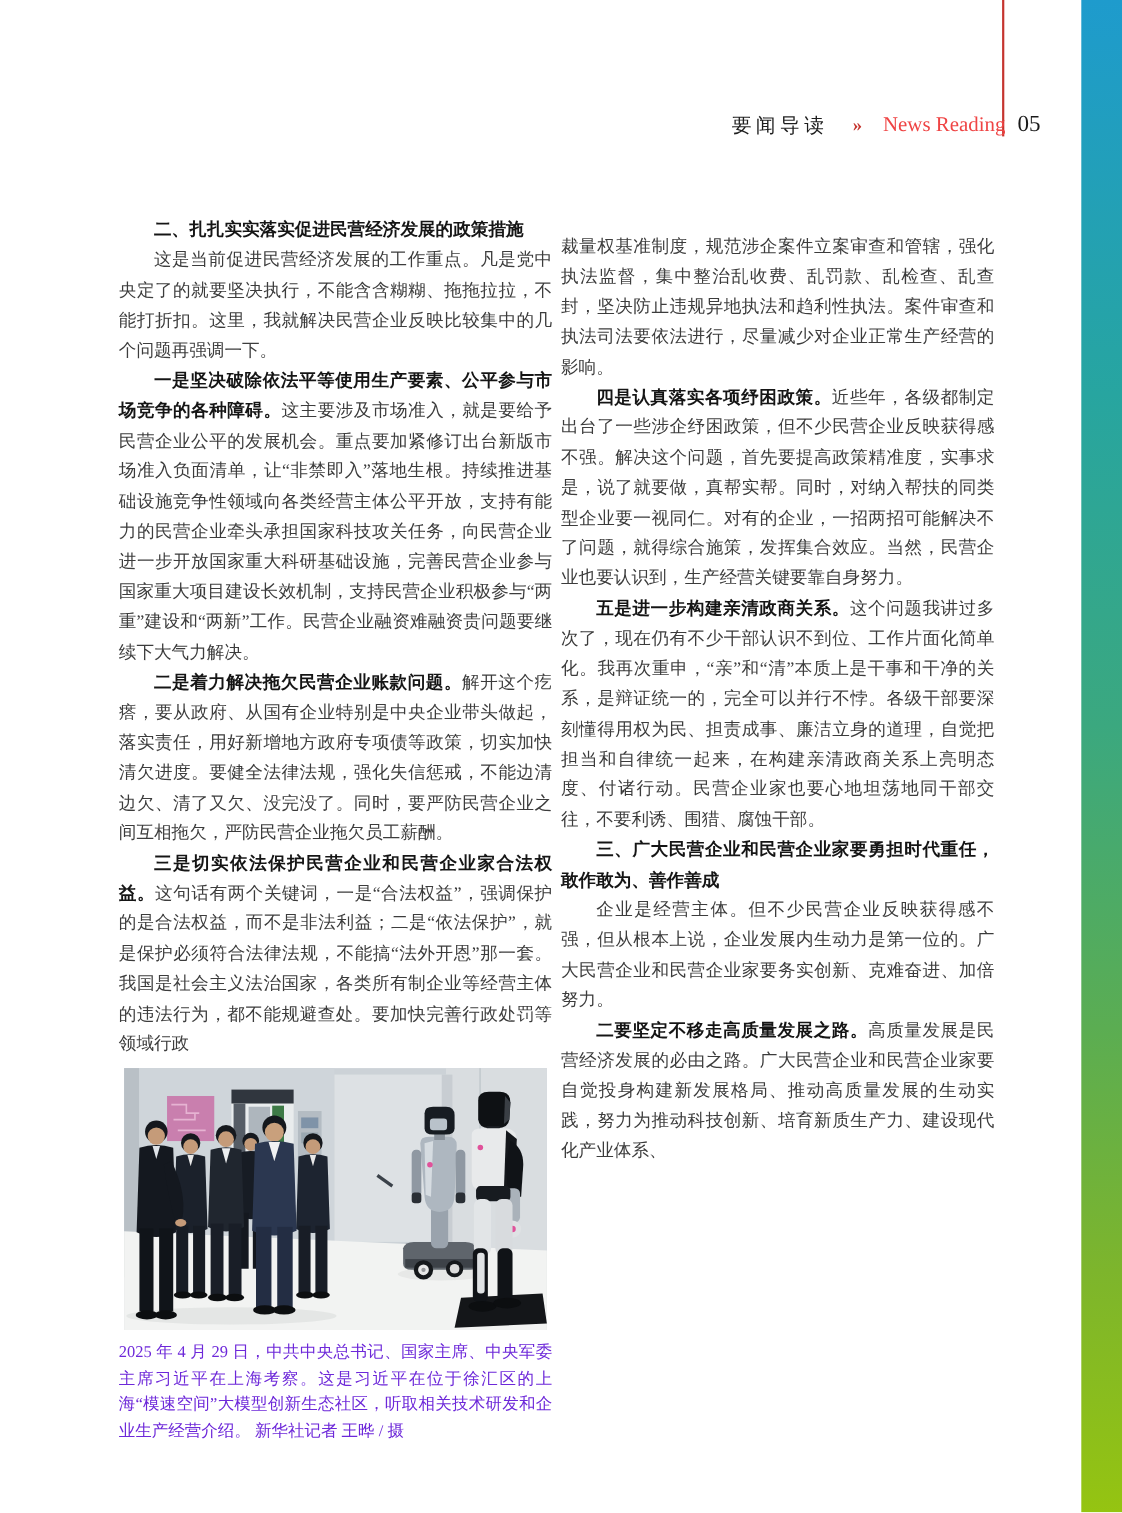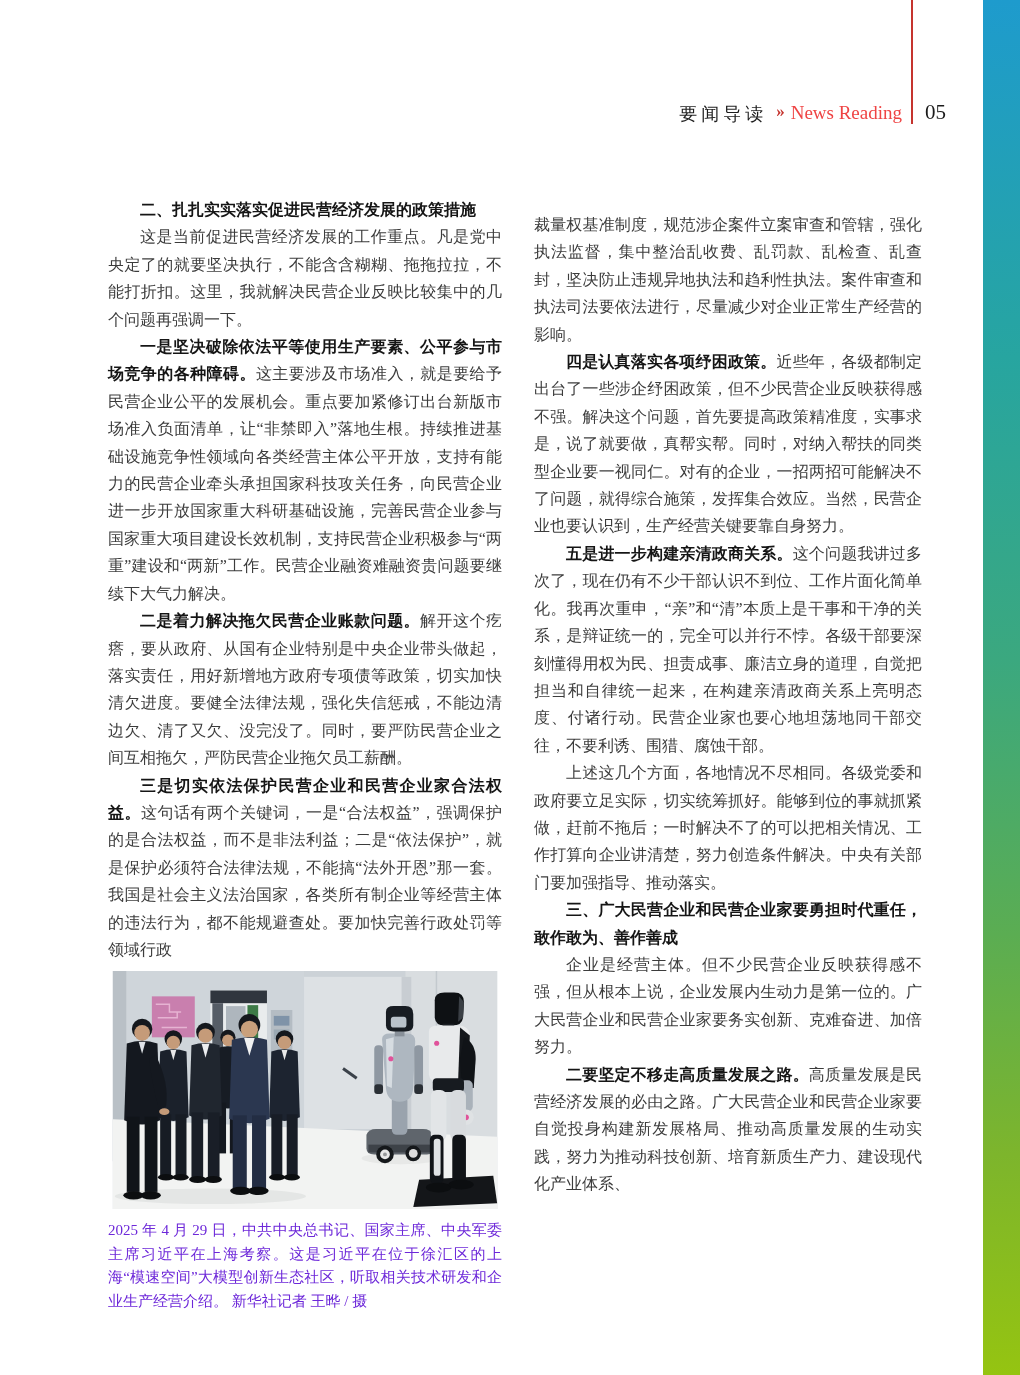--- a/index.html
+++ b/index.html
@@ -3,27 +3,27 @@
 <meta charset="utf-8">
 <style>
   html,body{margin:0;padding:0;background:#ffffff;}
   .page{position:relative;width:1020px;height:1375px;background:#ffffff;overflow:hidden;
         font-family:"Liberation Serif",serif;}
   
   .gradient-bar{position:absolute;top:0;right:0;width:37px;height:1375px;
     background:linear-gradient(180deg,#1e9bcd 0%,#27a5a0 26%,#3ba87f 48%,#5bad52 68%,#7db52c 84%,#95c411 100%);}
   
   .top-rule{position:absolute;top:0;left:911px;width:2px;height:124px;background:#c5342e;}
-  .header-text{position:absolute;top:102px;right:118px;display:flex;align-items:flex-start;gap:9px;white-space:nowrap;}
+  .header-text{position:absolute;top:102px;right:106px;display:flex;align-items:center;gap:22px;white-space:nowrap;}
   .sec-cn{font-family:"Liberation Sans",sans-serif;font-size:18px;color:#1d1d1d;letter-spacing:4px;}
   .chev{color:#c5342e;font-size:17px;font-weight:bold;letter-spacing:-3px;}
   .sec-en{font-size:19px;color:#ef4444;}
   .page-num{position:absolute;top:100px;left:925px;font-size:21px;color:#1a1a1a;}
   
-  .content{position:absolute;top:196px;left:108px;width:814px;display:flex;gap:32px;}
+  .content{position:absolute;top:196px;left:108px;width:814px;display:flex;gap:8px;}
   .col{width:394px;font-size:16px;line-height:27.4px;text-align:justify;color:#3c3c3c;}
   .para{margin:0;text-indent:2em;}
   .para.no-indent{text-indent:0;margin-top:15px;}
   .heading{margin:0;text-indent:2em;font-family:"Liberation Sans",sans-serif;font-weight:700;color:#151515;}
   .lead{font-family:"Liberation Sans",sans-serif;font-weight:700;color:#151515;}
   
   .photo-wrap{margin-top:8px;width:394px;height:238px;overflow:hidden;}
   .photo-wrap svg{display:block;}
   .caption{margin-top:10px;font-size:15px;line-height:23.5px;color:#6d28d9;text-align:justify;text-indent:0;}
 </style>
@@ -197,20 +197,19 @@
         </svg>
       </div>
 
       <p class="caption"><span>2025 年 4 月 29 日，中共中央总书记、国家主席、中央军委主席习近平在上海考察。这是习近平在位于徐汇区的上海“模速空间”大模型创新生态社区，听取相关技术研发和企业生产经营介绍。</span> <span>新华社记者 王晔 / 摄</span></p>
     </div>
 
     <div class="col">
       <p class="para no-indent"><span>裁量权基准制度，规范涉企案件立案审查和管辖，强化执法监督，集中整治乱收费、乱罚款、乱检查、乱查封，坚决防止违规异地执法和趋利性执法。案件审查和执法司法要依法进行，尽量减少对企业正常生产经营的影响。</span></p>
       <p class="para"><span class="lead">四是认真落实各项纾困政策。</span><span>近些年，各级都制定出台了一些涉企纾困政策，但不少民营企业反映获得感不强。解决这个问题，首先要提高政策精准度，实事求是，说了就要做，真帮实帮。同时，对纳入帮扶的同类型企业要一视同仁。对有的企业，一招两招可能解决不了问题，就得综合施策，发挥集合效应。当然，民营企业也要认识到，生产经营关键要靠自身努力。</span></p>
       <p class="para"><span class="lead">五是进一步构建亲清政商关系。</span><span>这个问题我讲过多次了，现在仍有不少干部认识不到位、工作片面化简单化。我再次重申，“亲”和“清”本质上是干事和干净的关系，是辩证统一的，完全可以并行不悖。各级干部要深刻懂得用权为民、担责成事、廉洁立身的道理，自觉把担当和自律统一起来，在构建亲清政商关系上亮明态度、付诸行动。民营企业家也要心地坦荡地同干部交往，不要利诱、围猎、腐蚀干部。</span></p>
-      <p class="para"><span>上述这几个方面，各地情况不尽相同。各级党委和政府要立足实际，切实统筹抓好。能够到位的事就抓紧做，赶前不拖后；一时解决不了的可以把相关情况、工作打算向企业讲清楚，努力创造条件解决。中央有关部门要加强指导、推动落实。</span></p>
       <p class="heading">三、广大民营企业和民营企业家要勇担时代重任，敢作敢为、善作善成</p>
       <p class="para"><span>企业是经营主体。但不少民营企业反映获得感不强，但从根本上说，企业发展内生动力是第一位的。广大民营企业和民营企业家要务实创新、克难奋进、加倍努力。</span></p>
       <p class="para"><span class="lead">二要坚定不移走高质量发展之路。</span><span>高质量发展是民营经济发展的必由之路。广大民营企业和民营企业家要自觉投身构建新发展格局、推动高质量发展的生动实践，努力为推动科技创新、培育新质生产力、建设现代化产业体系、</span></p>
     </div>
 
   </div>
 </div>
 
 </body></html>

